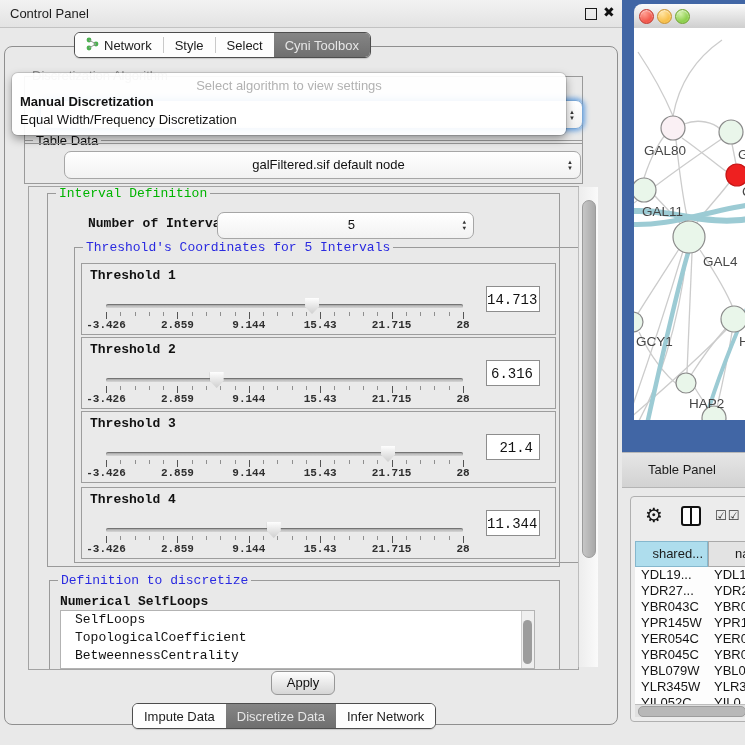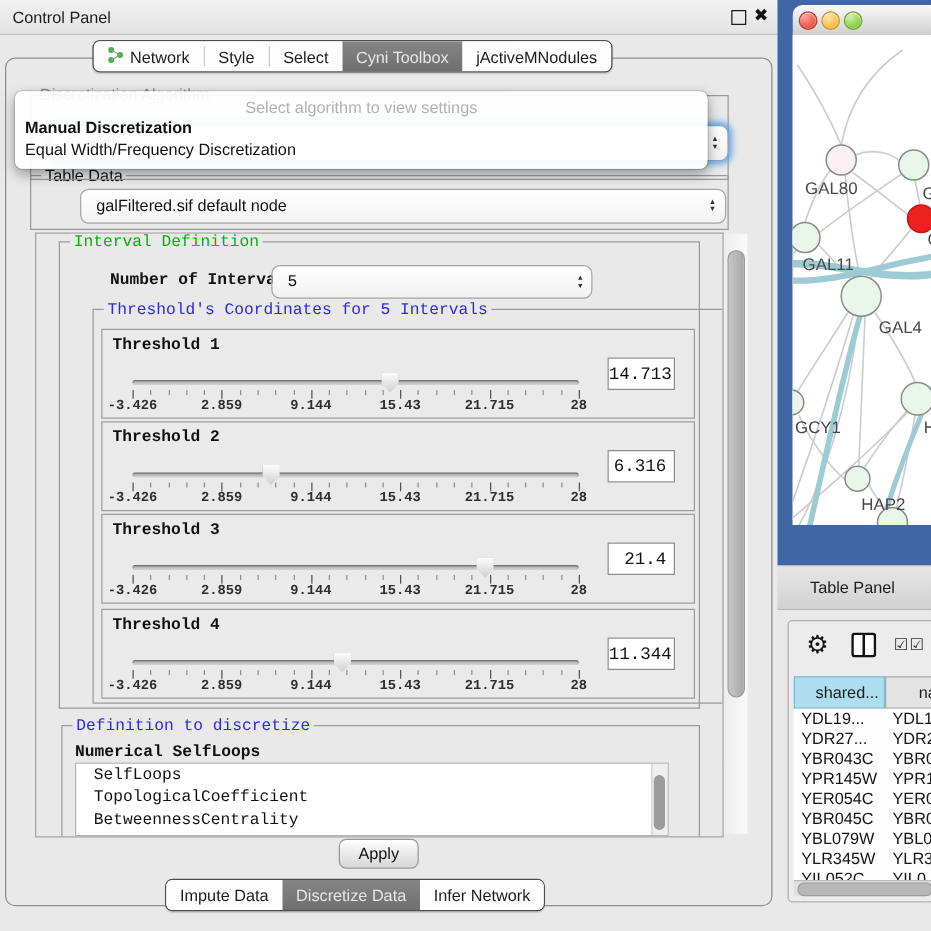--- a/index.html
+++ b/index.html
@@ -14,21 +14,21 @@
   .close-ic{position:absolute;left:603px;top:4px;font-size:14px;font-weight:bold;color:#111;}
   .tabstrip{display:flex;height:24px;border:1px solid #4d4d4d;border-radius:6px;overflow:hidden;background:#fff;
     box-shadow:0 1px 1px rgba(0,0,0,.15);}
   .tab{display:flex;align-items:center;padding:0 11px;font-size:13px;color:#1c1c1c;background:#fdfdfd;white-space:nowrap;}
   .tab.sel{background:linear-gradient(#858585,#6f6f6f);color:#e6e6e6;}
   .tabsep{width:1px;background:#c9c9c9;margin:4px 0;}
   .outerpanel{left:4px;top:46px;width:612px;height:677px;border:1px solid #8f8f8f;border-radius:8px;background:#e9e9e9;}
   .group{position:absolute;border:1px solid #9a9a9a;}
   .gtitle{position:absolute;top:-8px;left:8px;font-size:13px;background:#e9e9e9;padding:0 3px;white-space:nowrap;}
   .combo{position:absolute;background:linear-gradient(#ffffff,#f2f2f2);border:1px solid #a6a6a6;border-radius:7px;
-    font-size:13px;color:#111;line-height:25px;padding-left:12px;}
+    font-size:13px;color:#111;line-height:25px;padding-left:12px;text-align:center;}
   .combo .arrows{position:absolute;right:7px;top:0;height:100%;display:flex;flex-direction:column;justify-content:center;
     font-size:6px;color:#333;line-height:6px;}
   .focusring{box-shadow:0 0 5px 2px rgba(86,152,222,.85);border-color:#7aa8d8;}
   
   .popup{left:12px;top:73px;width:554px;height:62px;background:rgba(255,255,255,.93);border-radius:6px;
     box-shadow:0 4px 10px rgba(0,0,0,.38),0 0 0 1px rgba(0,0,0,.12);z-index:30;}
   .pitem{position:absolute;left:8px;font-size:13px;color:#111;white-space:nowrap;}
   .pitem.dis{left:0;width:100%;text-align:center;color:#b2b2b2;}
   .pitem.bold{font-weight:bold;}
   .ghost-title{left:32px;top:68px;font-size:13px;color:#8d8d8d;z-index:5;}
@@ -111,23 +111,20 @@
         <div class="tabsep"></div>
         <div class="tab">
           <span>Style</span>
         </div>
         <div class="tabsep"></div>
         <div class="tab">
           <span>Select</span>
         </div>
         <div class="tab sel">
           <span>Cyni Toolbox</span>
-        </div>
-        <div class="tab">
-          <span>jActiveMNodules</span>
         </div>
       </div>
   </div>
 
   <div class="abs outerpanel"></div>
 
   <div class="group" style="left:24px;top:76px;width:557px;height:66px;z-index:4;"></div>
   <span class="abs ghost-title">Discretization Algorithm</span>
   <div class="combo focusring" style="left:40px;top:100px;width:529px;height:27px;z-index:6;">
     <span class="arrows">

